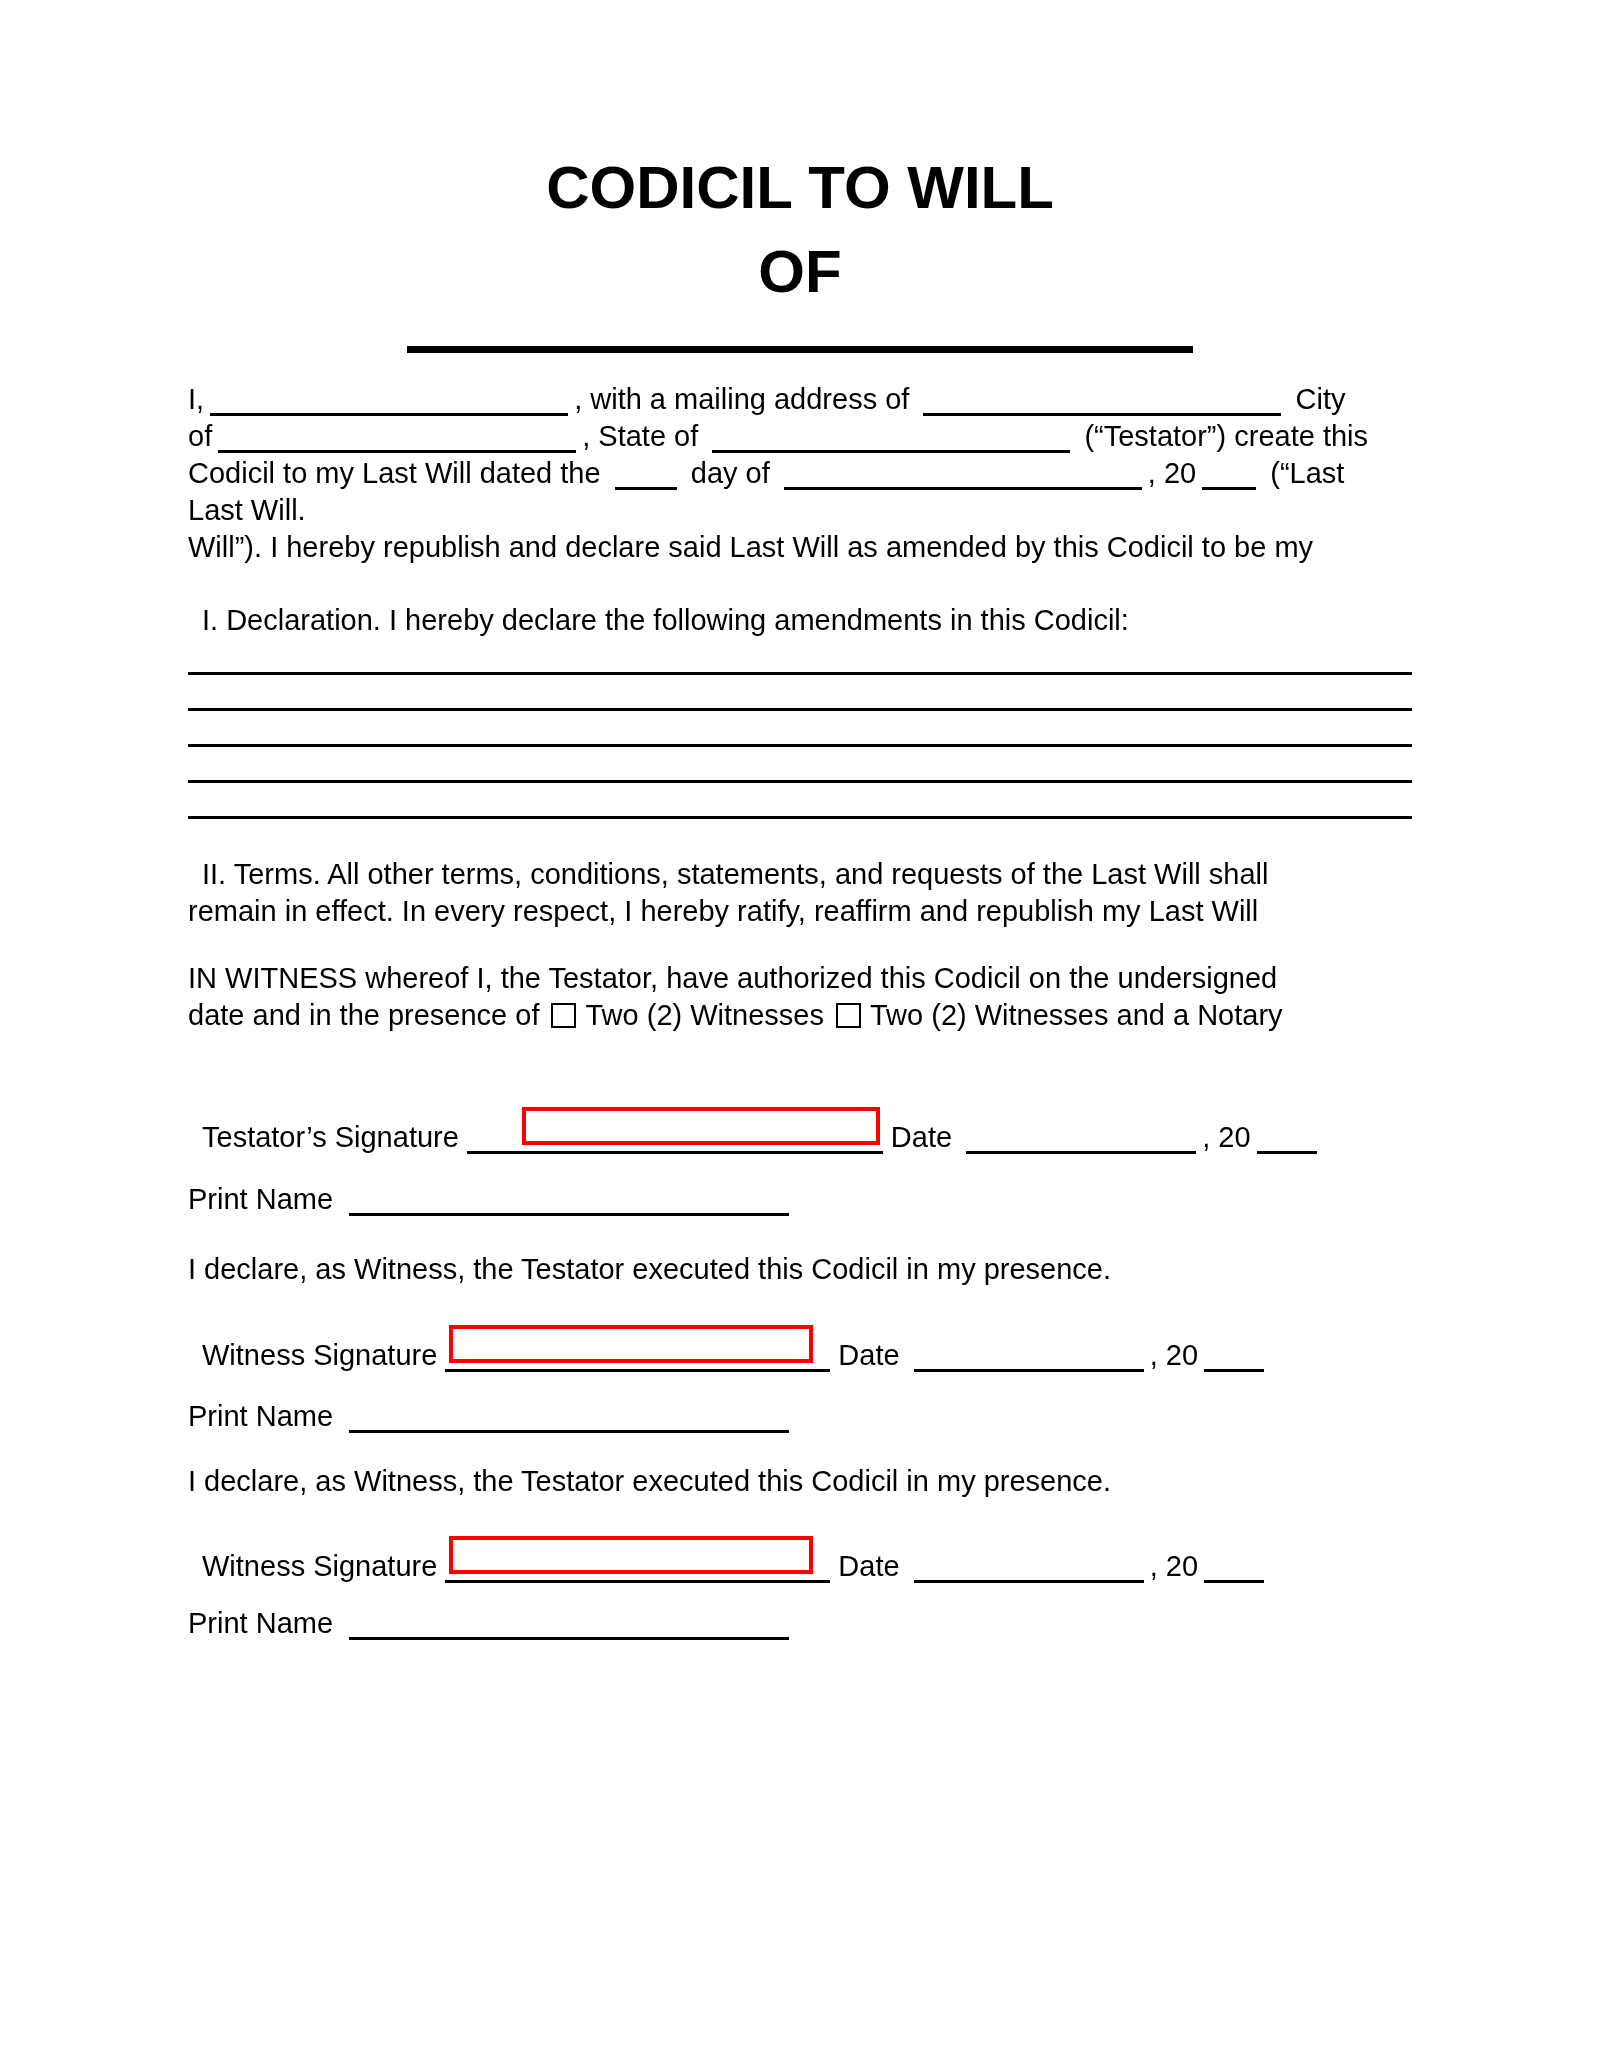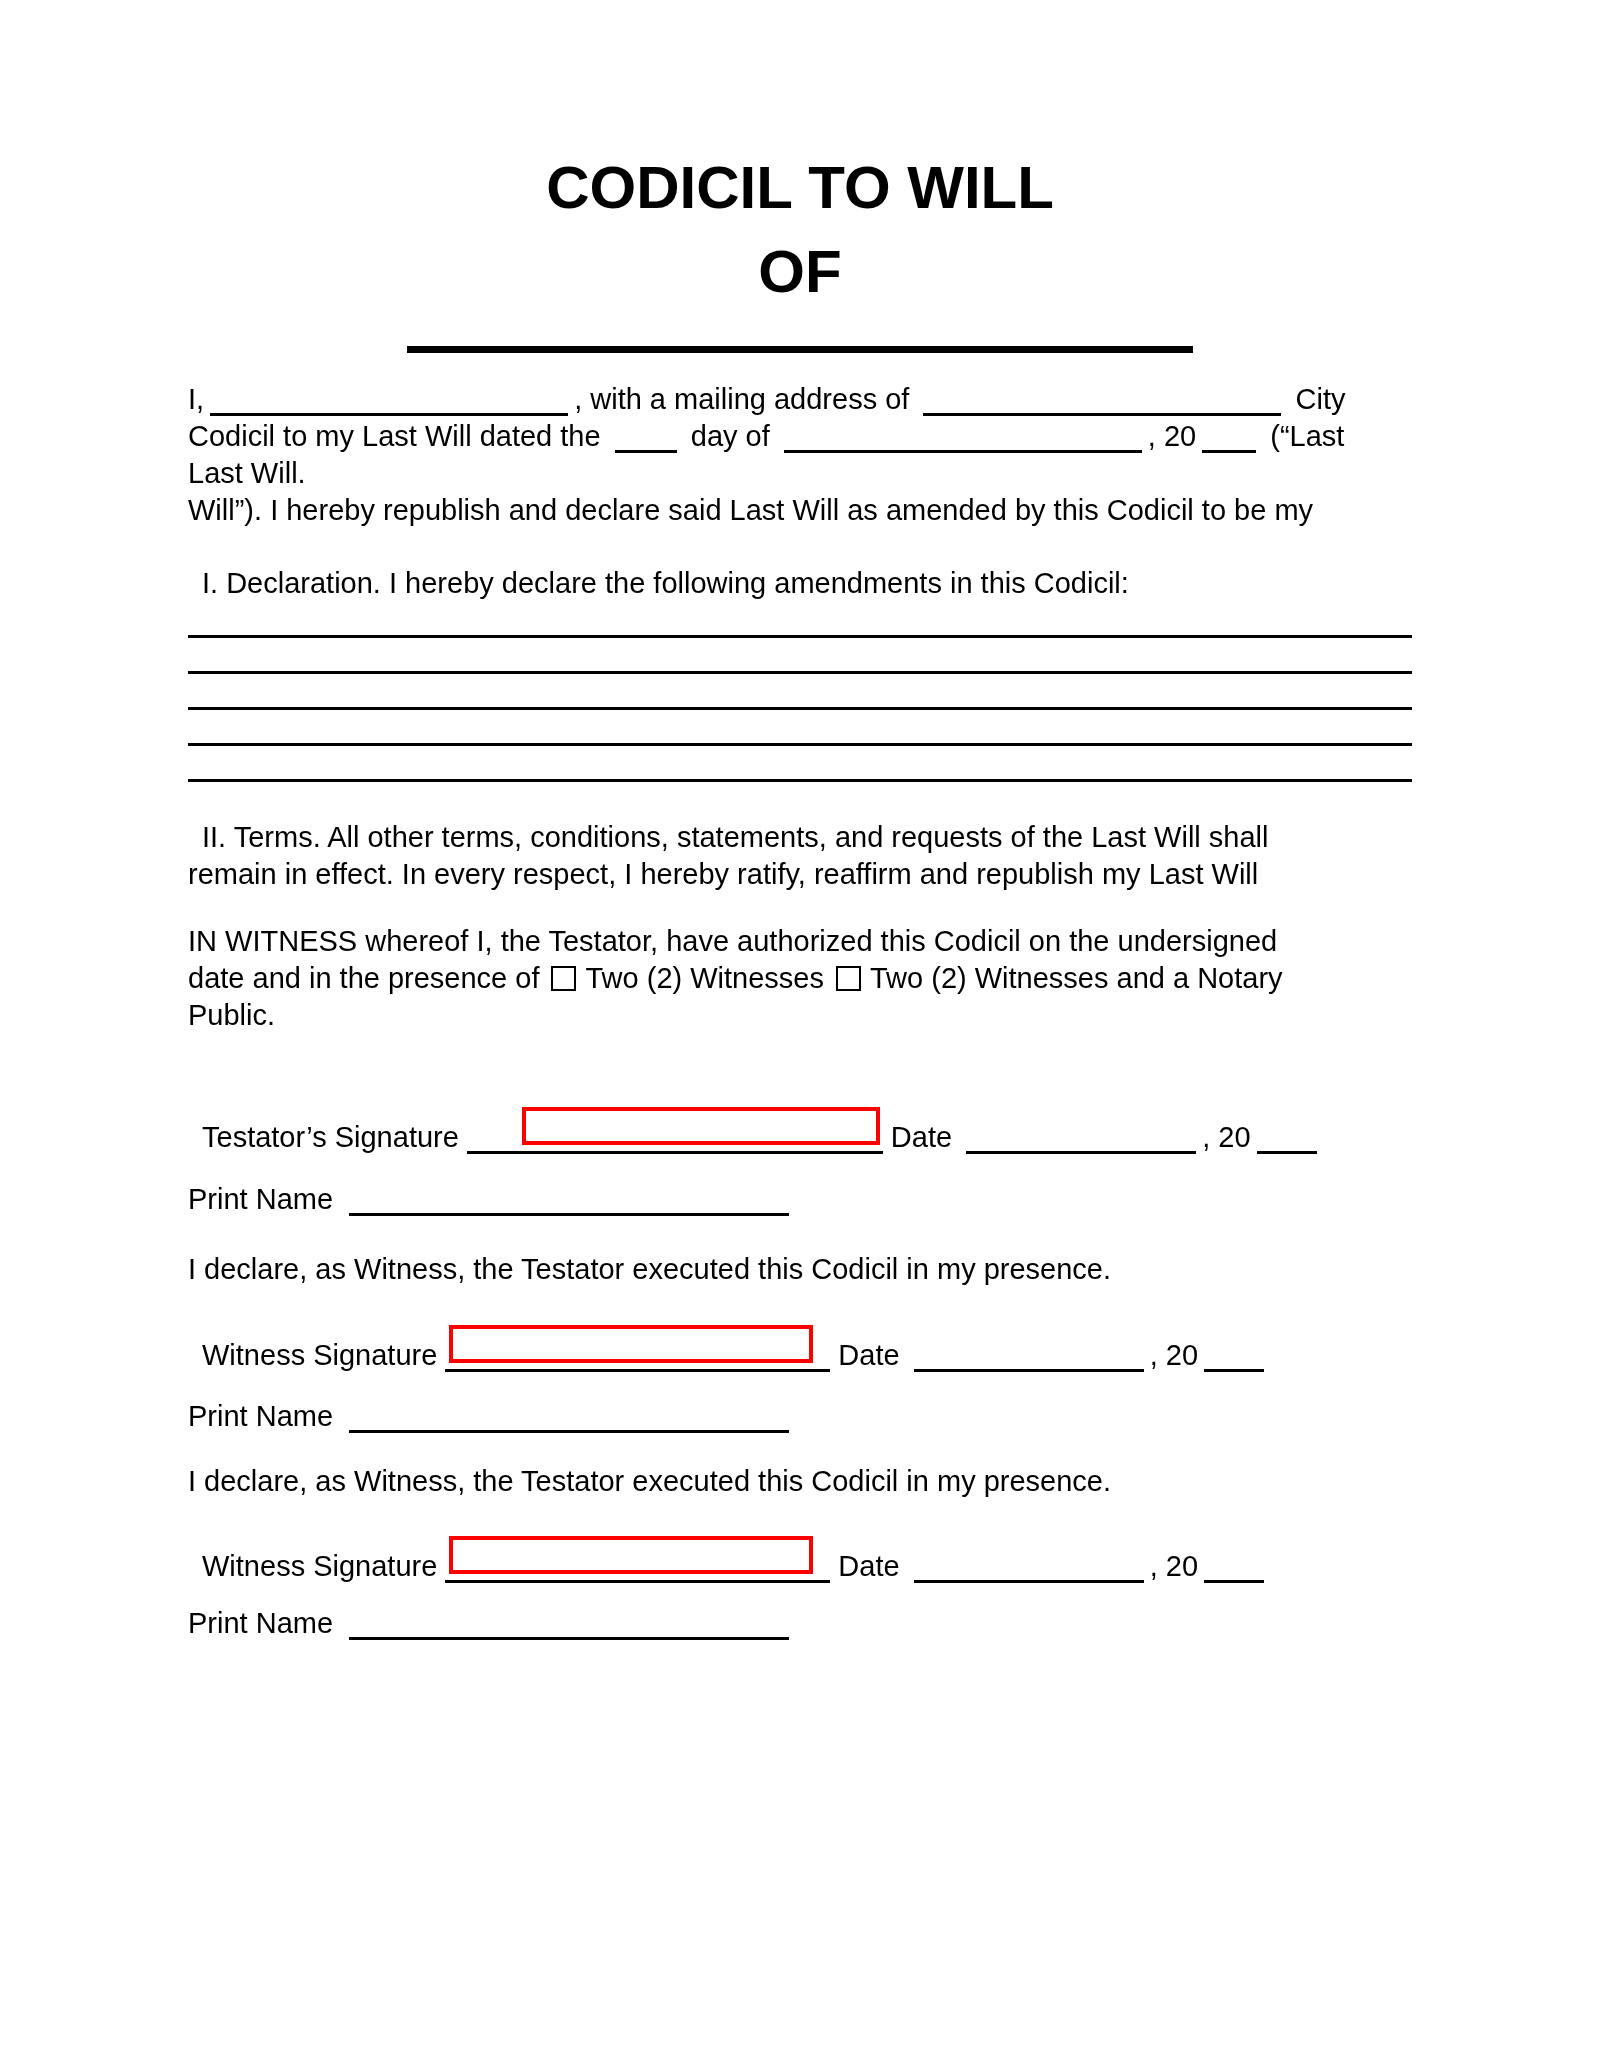--- a/index.html
+++ b/index.html
@@ -83,20 +83,25 @@
 
     <div class="title-rule"></div>
 
     <div class="intro">
       <div class="line">
         <span>I,</span><span class="blank b-long"></span><span>, with a mailing address of</span>
         <span class="blank b-long"></span>
         <span>City</span>
       </div>
       <div class="line">
+        <span>of</span><span class="blank b-long"></span><span>, State of</span>
+        <span class="blank b-long"></span>
+        <span>(“Testator”) create this</span>
+      </div>
+      <div class="line">
         <span>Codicil to my Last Will dated the</span>
         <span class="blank b-day"></span>
         <span>day of</span>
         <span class="blank b-long"></span><span>, 20</span><span class="blank b-year"></span>
         <span>(“Last</span>
       </div>
       <div class="line">Last Will.</div>
       <div class="line">Will”). I hereby republish and declare said Last Will as amended by this Codicil to be my</div>
     </div>
 
@@ -117,21 +122,20 @@
         <span class="bold">II. Terms</span><span>. All other terms, conditions, statements, and requests of the Last Will shall</span>
       </div>
       <div class="line">remain in effect. In every respect, I hereby ratify, reaffirm and republish my Last Will</div>
     </div>
 
     <div class="in-witness">
       <div class="line">IN WITNESS whereof I, the Testator, have authorized this Codicil on the undersigned</div>
       <div class="line">
         <span>date and in the presence of</span><span class="checkbox"></span><span>Two (2) Witnesses</span><span class="checkbox"></span><span>Two (2) Witnesses and a Notary</span>
       </div>
-      <div class="line">Public.</div>
     </div>
 
     <div class="sig-row t1">
       <span class="bold">Testator’s Signature</span><span class="blank sig-blank sb-testator"><span class="sig-box t"></span></span><span>Date</span>
       <span class="blank b-date"></span><span>, 20</span><span class="blank b-year2"></span>
     </div>
 
     <div class="print-row p1">
       <span>Print Name</span><span class="blank print-blank"></span>
     </div>

